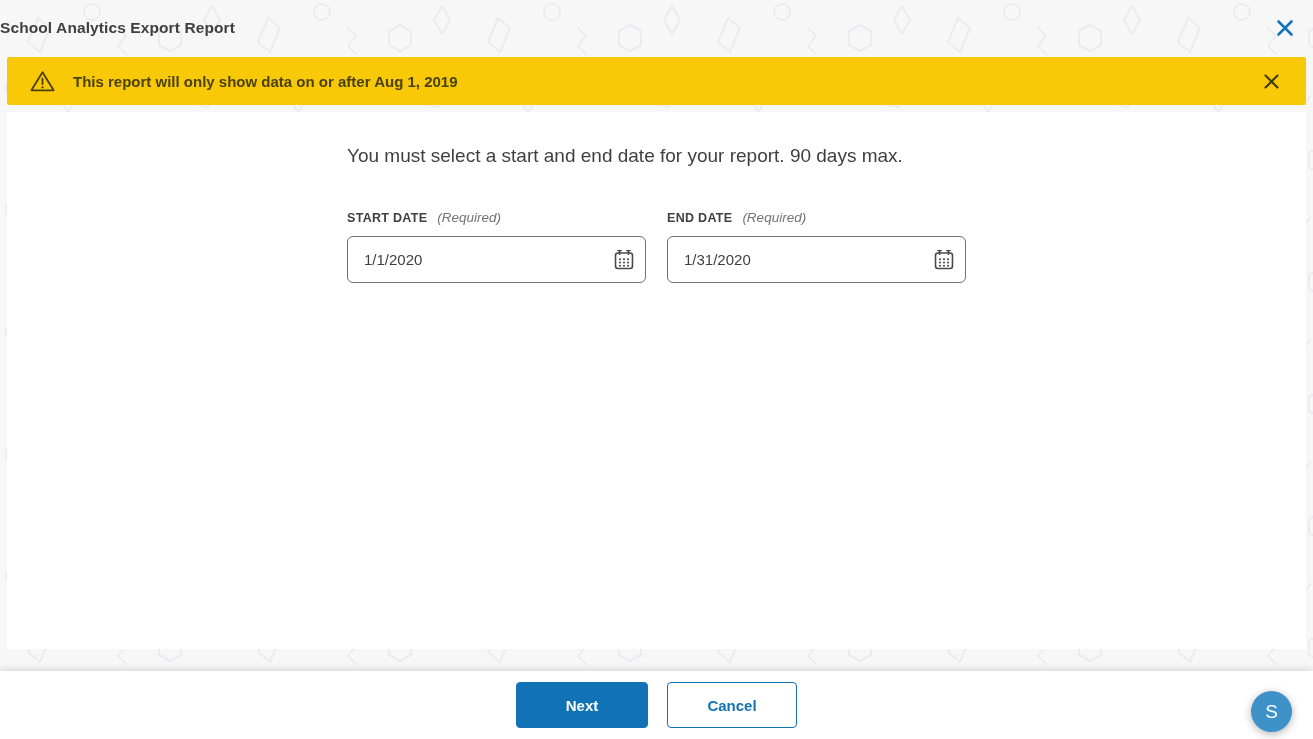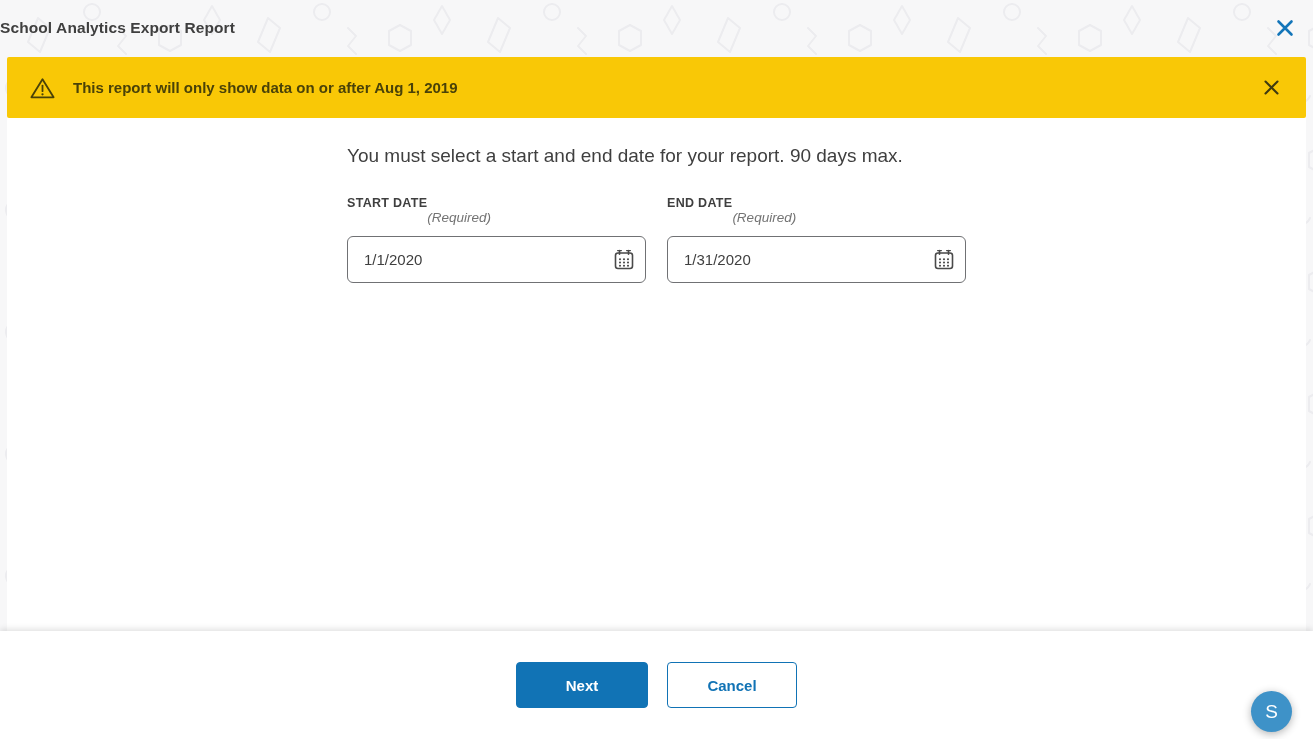--- a/index.html
+++ b/index.html
@@ -29,21 +29,21 @@
   }
   .header-close {
     position: absolute; right: 16px; top: 16px;
     width: 24px; height: 24px;
     display: flex; align-items: center; justify-content: center;
     background: none; border: none; cursor: pointer;
   }
 
   
   .warning-banner {
-    position: absolute; left: 7px; right: 7px; top: 57px; height: 61px;
+    position: absolute; left: 7px; right: 7px; top: 57px; height: 48px;
     z-index: 4;
     background: #F9C806;
     border-radius: 2px;
     display: flex; align-items: center;
     padding: 0 22px;
   }
   .warning-message {
     font-size: 15px; font-weight: 700; color: #4A4208;
     margin-left: 17px;
     flex: 1;
@@ -65,21 +65,21 @@
     font-size: 19px; font-weight: 700; color: #3F3F3F;
     margin-bottom: 23px;
   }
   .content-description {
     font-size: 19px; color: #3F3F3F;
     margin-bottom: 29px;
   }
   .date-fields { display: flex; gap: 21px; }
   .date-field { width: 299px; }
   .field-label-row {
-    display: flex; align-items: flex-start; gap: 0;
+    display: flex; align-items: flex-end; gap: 10px;
     margin-bottom: 11px;
   }
   .field-label {
     font-size: 12.5px; font-weight: 600; color: #3F3F3F; letter-spacing: .3px;
   }
   .field-required {
     font-size: 13.5px; font-style: italic; color: #737373; margin-top: 14px;
   }
   .input-wrap { position: relative; }
   .date-input {
@@ -93,21 +93,21 @@
   }
   .calendar-btn {
     position: absolute; right: 9px; top: 11px;
     width: 26px; height: 26px;
     background: none; border: none; cursor: pointer; padding: 0;
     display: flex; align-items: center; justify-content: center;
   }
 
   
   .modal-footer {
-    position: absolute; left: 0; right: 0; bottom: 0; height: 108px;
+    position: absolute; left: 0; right: 0; bottom: 0; height: 68px;
     z-index: 5;
     background: #ffffff;
     box-shadow: 0 -2px 6px rgba(0,0,0,0.12);
     display: flex; align-items: center; justify-content: center; gap: 19px;
   }
   .btn {
     height: 46px; border-radius: 4px;
     font-family: "Liberation Sans", sans-serif;
     font-size: 15px; font-weight: 700;
     cursor: pointer;

